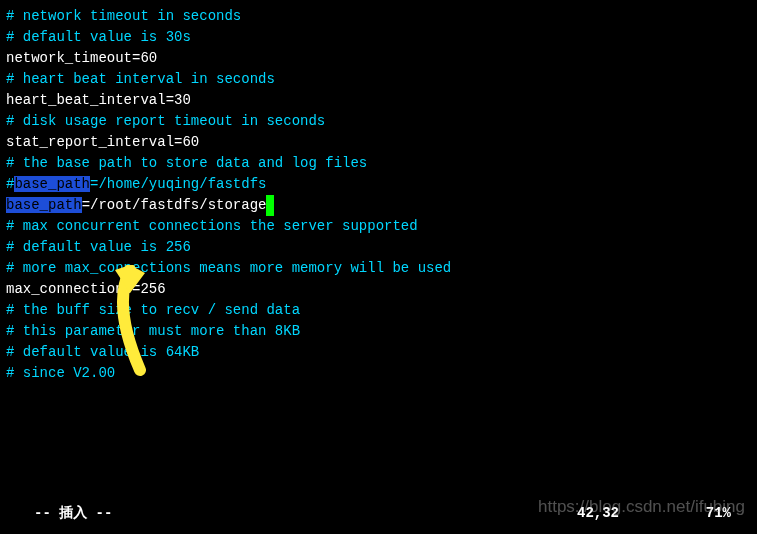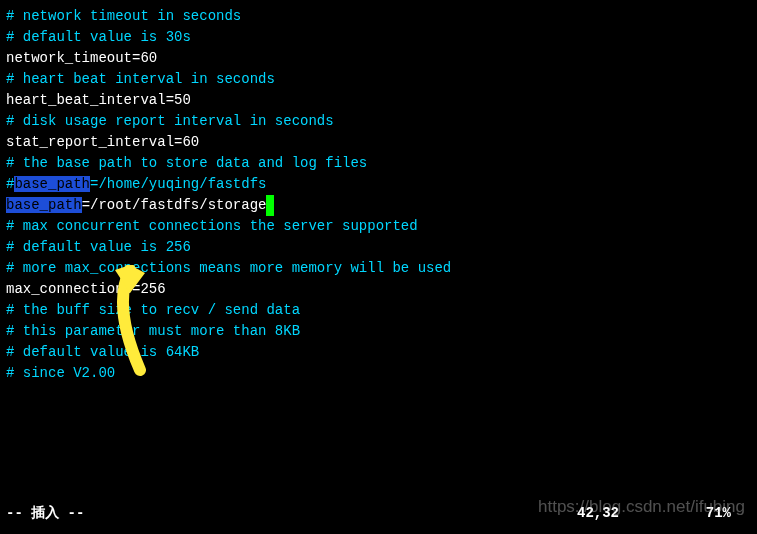--- a/index.html
+++ b/index.html
@@ -40,20 +40,21 @@
     .status-line {
       position: absolute;
       bottom: 10px;
       left: 6px;
       right: 6px;
       color: #ffffff;
       font-weight: bold;
     }
     .status-mode {
       display: inline-block;
+      margin-left: 28px;
     }
     .status-pos {
       position: absolute;
       right: 132px;
     }
     .status-pct {
       position: absolute;
       right: 20px;
     }
     .watermark {
@@ -74,23 +75,23 @@
   </style>
 </head>
 <body>
 
 <div>
   <div class="line comment"># network timeout in seconds</div>
   <div class="line comment"># default value is 30s</div>
   <div class="line text">network_timeout=60</div>
   <div class="line"></div>
   <div class="line comment"># heart beat interval in seconds</div>
-  <div class="line text">heart_beat_interval=50</div>
+  <div class="line text">heart_beat_interval=30</div>
   <div class="line"></div>
-  <div class="line comment"># disk usage report interval in seconds</div>
+  <div class="line comment"># disk usage report timeout in seconds</div>
   <div class="line text">stat_report_interval=60</div>
   <div class="line"></div>
   <div class="line comment"># the base path to store data and log files</div>
   <div class="line comment"><span>#</span><span class="hl-yellow">base_path</span><span>=/home/yuqing/fastdfs</span></div>
   <div class="line text"><span class="hl-yellow">base_path</span><span>=/root/fastdfs/storage</span><span class="cursor">&nbsp;</span></div>
   <div class="line"></div>
   <div class="line comment"># max concurrent connections the server supported</div>
   <div class="line comment"># default value is 256</div>
   <div class="line comment"># more max_connections means more memory will be used</div>
   <div class="line text">max_connections=256</div>

